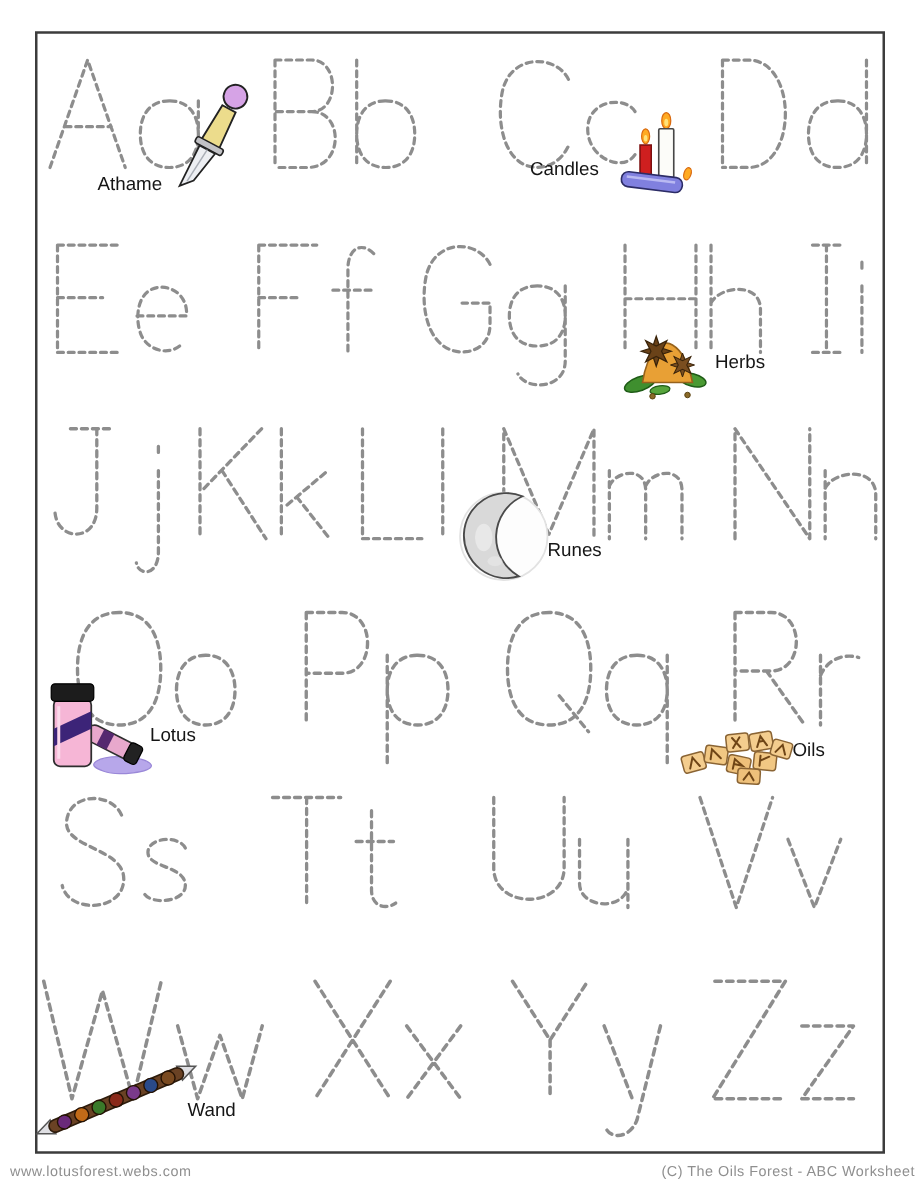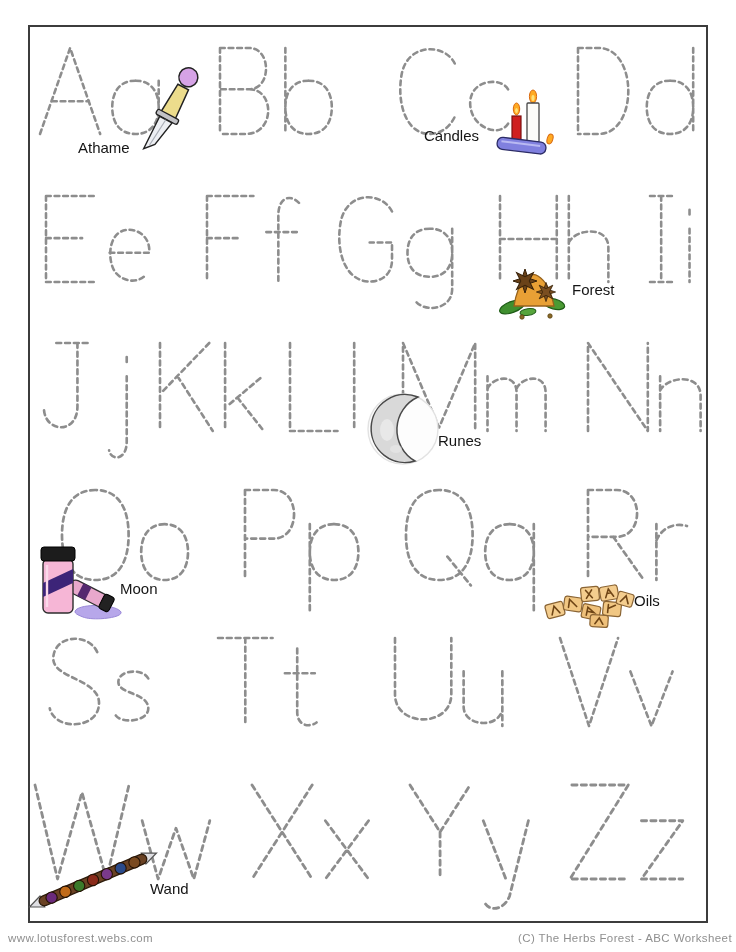--- a/index.html
+++ b/index.html
@@ -294,21 +294,21 @@
       <circle cx="56" cy="40" r="5.6" fill="#3a7a2a" stroke="#241204" stroke-width="1.1"></circle>
       <circle cx="71" cy="40" r="5.6" fill="#8a2a1a" stroke="#241204" stroke-width="1.1"></circle>
       <circle cx="86" cy="40" r="5.6" fill="#7a3a8a" stroke="#241204" stroke-width="1.1"></circle>
       <circle cx="101" cy="40" r="5.6" fill="#2a4a8a" stroke="#241204" stroke-width="1.1"></circle>
       <circle cx="116" cy="40" r="5.6" fill="#7a4a20" stroke="#241204" stroke-width="1.1"></circle>
     </g>
   </svg>
 
   <div class="item-label" style="left:78px;top:139px">Athame</div>
   <div class="item-label" style="left:424px;top:127px">Candles</div>
-  <div class="item-label" style="left:572px;top:281px">Forest</div>
+  <div class="item-label" style="left:572px;top:281px">Herbs</div>
   <div class="item-label" style="left:438px;top:432px">Runes</div>
-  <div class="item-label" style="left:120px;top:580px">Moon</div>
+  <div class="item-label" style="left:120px;top:580px">Lotus</div>
   <div class="item-label" style="left:634px;top:592px">Oils</div>
   <div class="item-label" style="left:150px;top:880px">Wand</div>
 
   <div class="footer-left">www.lotusforest.webs.com</div>
-  <div class="footer-right">(C) The Herbs Forest - ABC Worksheet</div>
+  <div class="footer-right">(C) The Oils Forest - ABC Worksheet</div>
 </div>
 
 </body></html>

